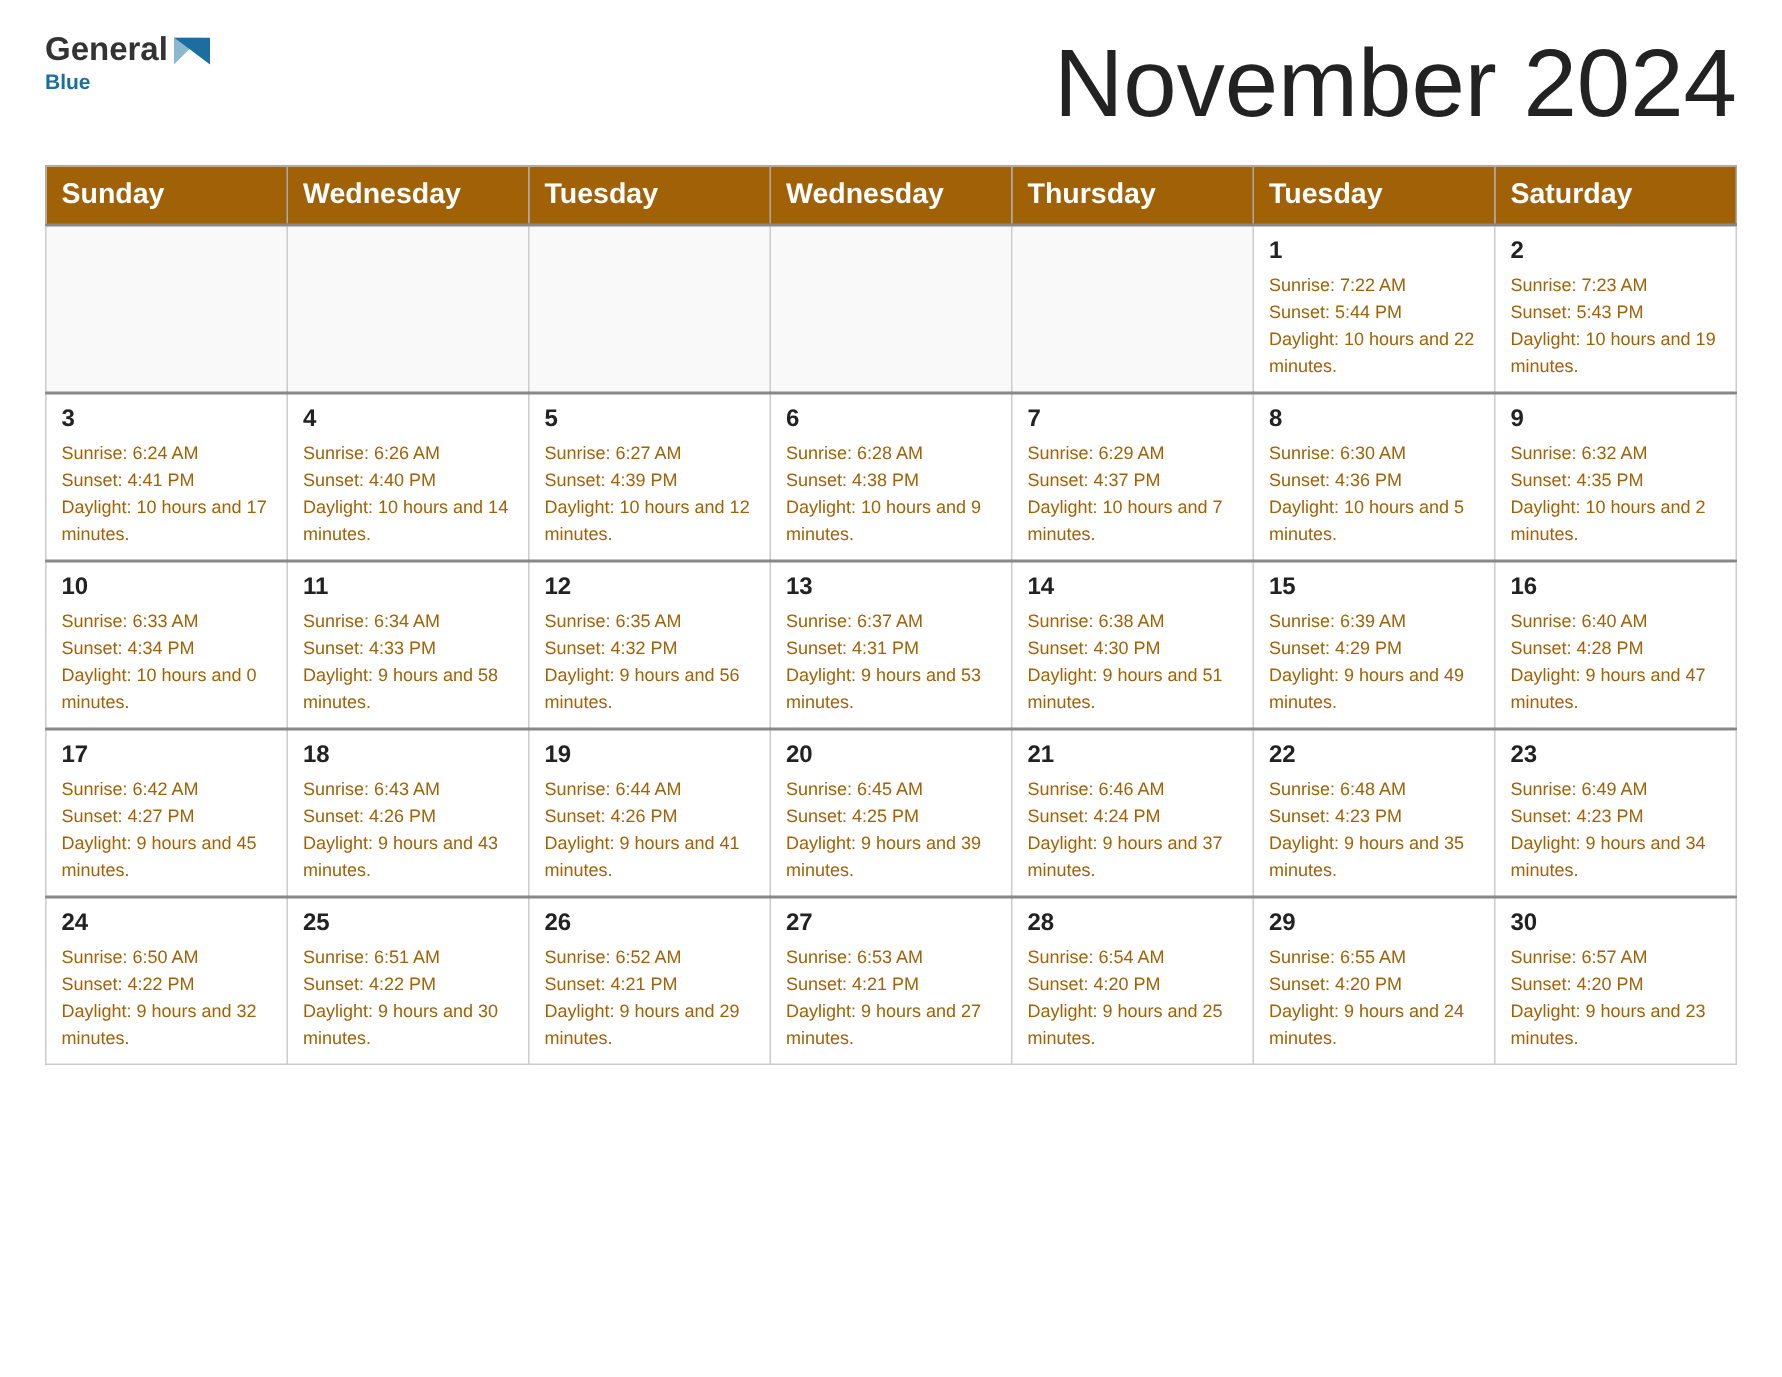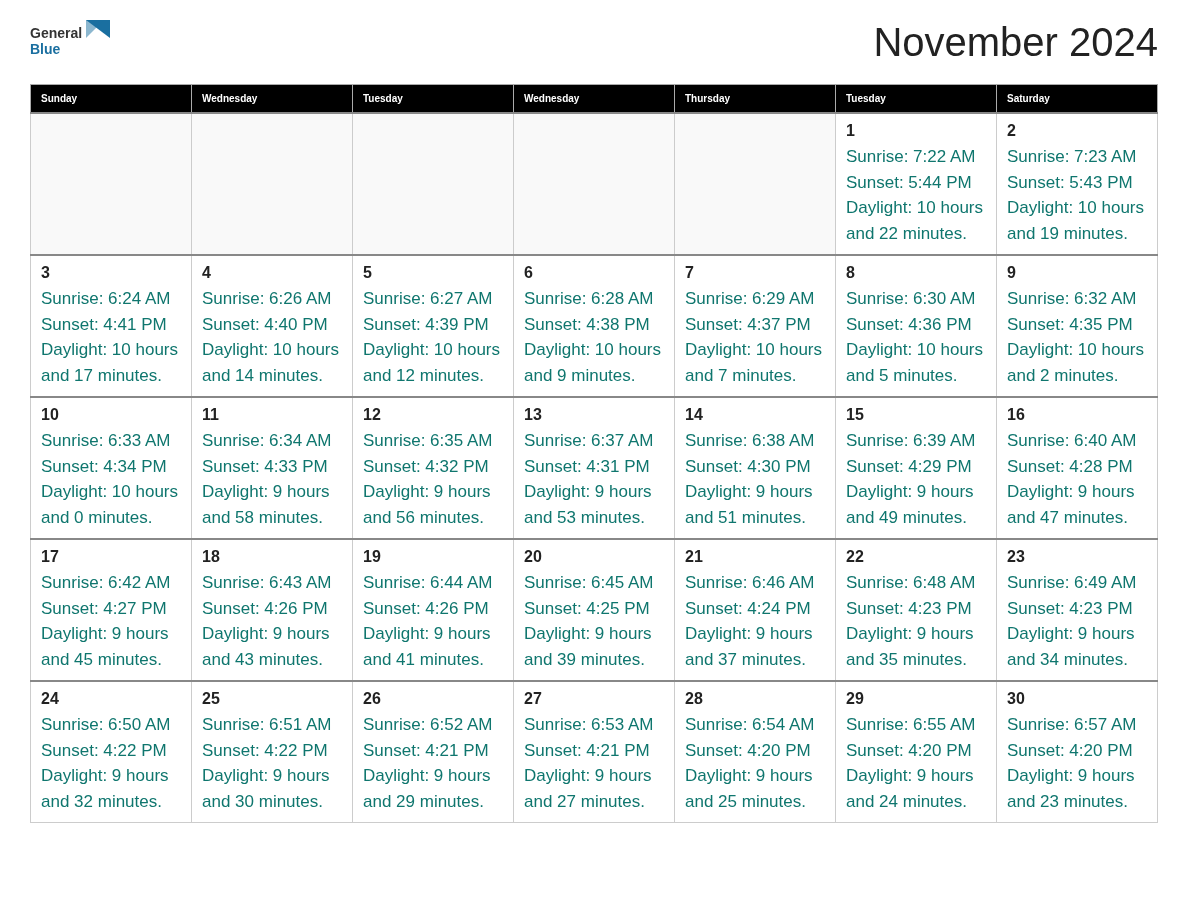--- a/index.html
+++ b/index.html
@@ -10,21 +10,21 @@
       width: 1188px;
       min-height: 918px;
     }
     .header {
       display: flex;
       justify-content: space-between;
       align-items: flex-start;
       margin-bottom: 20px;
     }
     .logo-text-general {
-      font-size: 14px;
+      font-size: 22px;
       font-weight: bold;
       color: #333;
     }
     .logo-blue {
       font-size: 14px;
       font-weight: bold;
       color: #1a6fa0;
     }
     .logo-wrapper {
       display: flex;
@@ -38,39 +38,39 @@
     .logo-flag {
       width: 24px;
       height: 18px;
       margin-left: 4px;
       margin-bottom: 3px;
     }
     .title-section {
       text-align: right;
     }
     .main-title {
-      font-size: 40px;
+      font-size: 64px;
       font-weight: normal;
       color: #222;
       line-height: 1.1;
     }
     .subtitle {
       font-size: 20px;
       color: #444;
       margin-top: 4px;
     }
     .calendar {
       width: 100%;
       border-collapse: collapse;
       border: 1px solid #aaa;
     }
     .calendar th {
-      background-color: #000000;
+      background-color: #a16207;
       color: #fff;
-      font-size: 10px;
+      font-size: 19px;
       font-weight: bold;
       padding: 8px 10px;
       text-align: left;
       border: 1px solid #aaa;
     }
     .calendar td {
       vertical-align: top;
       padding: 8px 10px;
       border: 1px solid #ccc;
       min-height: 90px;
@@ -80,22 +80,22 @@
       border-bottom: 2px solid #888;
     }
     .day-number {
       font-size: 16px;
       font-weight: bold;
       color: #222;
       display: block;
       margin-bottom: 4px;
     }
     .day-info {
-      font-size: 17px;
-      color: #0f766e;
+      font-size: 12px;
+      color: #a16207;
       line-height: 1.5;
     }
     .empty-cell {
       background: #f9f9f9;
     }
     .calendar tbody tr:last-child {
       border-bottom: none;
     }
   </style>
 </head>

